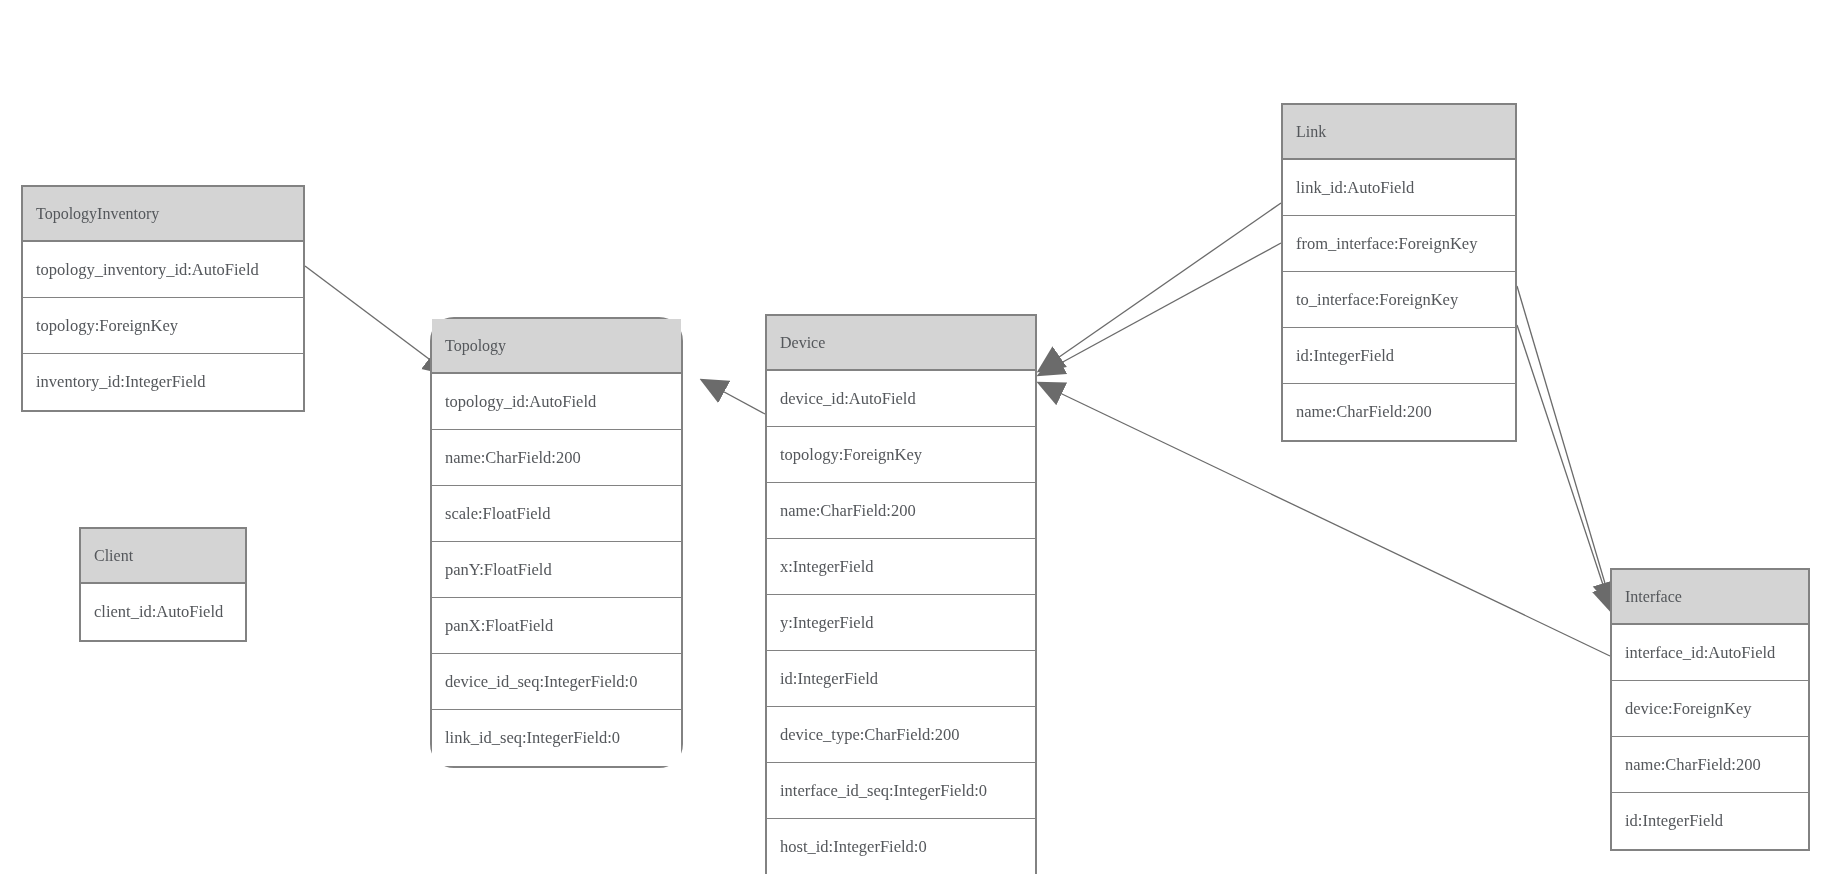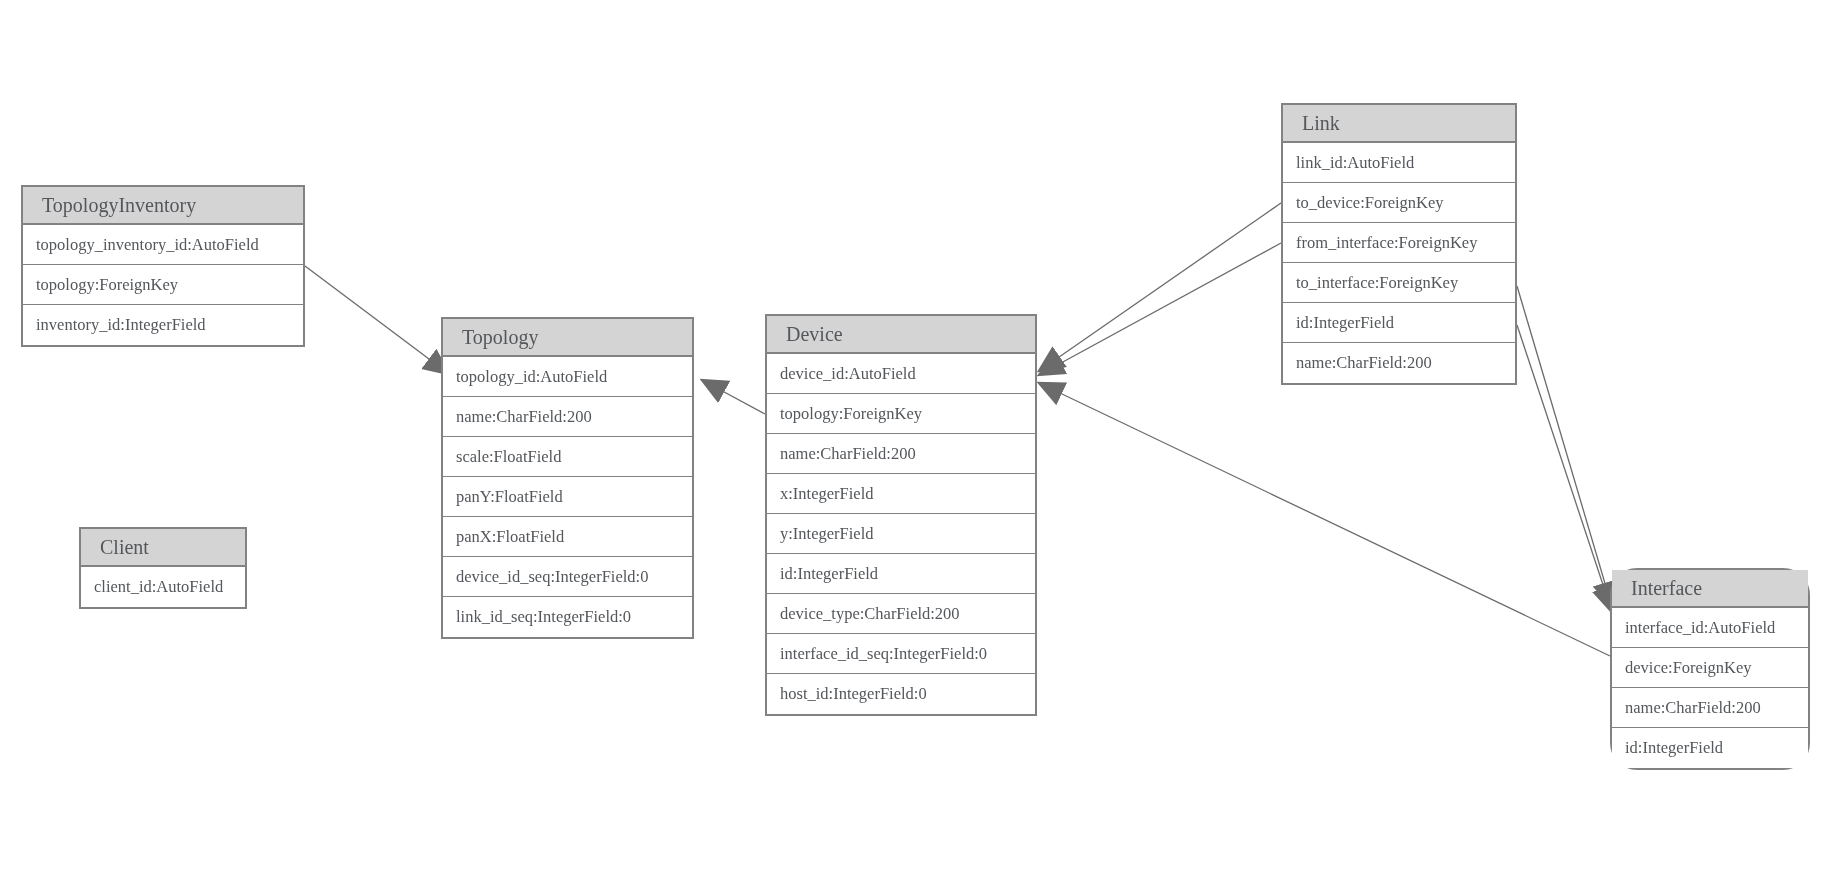--- a/index.html
+++ b/index.html
@@ -23,32 +23,32 @@
   #entities{position:absolute;left:0;top:0;width:1824px;height:874px;z-index:2;}
   .entity{
     position:absolute;
     box-sizing:border-box;
     border:2px solid var(--border);
     background:#ffffff;
     box-shadow:0 0 0 0 transparent;
   }
   .ehead{
     box-sizing:border-box;
-    height:38px;
+    height:55px;
     background:var(--headfill);
     border-bottom:2px solid var(--border);
     display:flex;align-items:center;
-    padding-left:19px;
-    font-size:20px;
+    padding-left:13px;
+    font-size:16px;
     color:var(--text);
     white-space:nowrap;
   }
   .erow{
     box-sizing:border-box;
-    height:40px;
+    height:56px;
     border-bottom:1.4px solid var(--border);
     display:flex;align-items:center;
     padding-left:13px;
     font-size:16.5px;
     color:var(--text);
     background:#ffffff;
     white-space:nowrap;
   }
   .erow:last-child{border-bottom:none;}
 </style>
@@ -70,21 +70,21 @@
       <line x1="1517" y1="286" x2="1612" y2="607" marker-end="url(#arrow)"></line>
       <line x1="1517" y1="325" x2="1612" y2="612" marker-end="url(#arrow)"></line>
     </svg>
   <div id="entities">
       <div class="entity" style="left: 21px; top: 165px; width: 284px; margin-top: 20px;">
         <div class="ehead">TopologyInventory</div>
         <div class="erow">topology_inventory_id:AutoField</div>
         <div class="erow">topology:ForeignKey</div>
         <div class="erow">inventory_id:IntegerField</div>
       </div>
-      <div class="entity" style="left: 441px; top: 317px; width: 253px;">
+      <div class="entity" style="left: 430px; top: 317px; width: 253px; border-radius: 24px;">
         <div class="ehead">Topology</div>
         <div class="erow">topology_id:AutoField</div>
         <div class="erow">name:CharField:200</div>
         <div class="erow">scale:FloatField</div>
         <div class="erow">panY:FloatField</div>
         <div class="erow">panX:FloatField</div>
         <div class="erow">device_id_seq:IntegerField:0</div>
         <div class="erow">link_id_seq:IntegerField:0</div>
       </div>
       <div class="entity" style="left: 79px; top: 527px; width: 168px;">
@@ -99,27 +99,26 @@
         <div class="erow">x:IntegerField</div>
         <div class="erow">y:IntegerField</div>
         <div class="erow">id:IntegerField</div>
         <div class="erow">device_type:CharField:200</div>
         <div class="erow">interface_id_seq:IntegerField:0</div>
         <div class="erow">host_id:IntegerField:0</div>
       </div>
       <div class="entity" style="left: 1281px; top: 103px; width: 236px;">
         <div class="ehead">Link</div>
         <div class="erow">link_id:AutoField</div>
-        <div class="erow">to_device:ForeignKey</div>
         <div class="erow">from_interface:ForeignKey</div>
         <div class="erow">to_interface:ForeignKey</div>
         <div class="erow">id:IntegerField</div>
         <div class="erow">name:CharField:200</div>
       </div>
-      <div class="entity" style="left: 1610px; top: 568px; width: 200px; border-radius: 27px;">
+      <div class="entity" style="left: 1610px; top: 568px; width: 200px;">
         <div class="ehead">Interface</div>
         <div class="erow">interface_id:AutoField</div>
         <div class="erow">device:ForeignKey</div>
         <div class="erow">name:CharField:200</div>
         <div class="erow">id:IntegerField</div>
       </div>
     </div>
 </div>
 
 </body></html>

